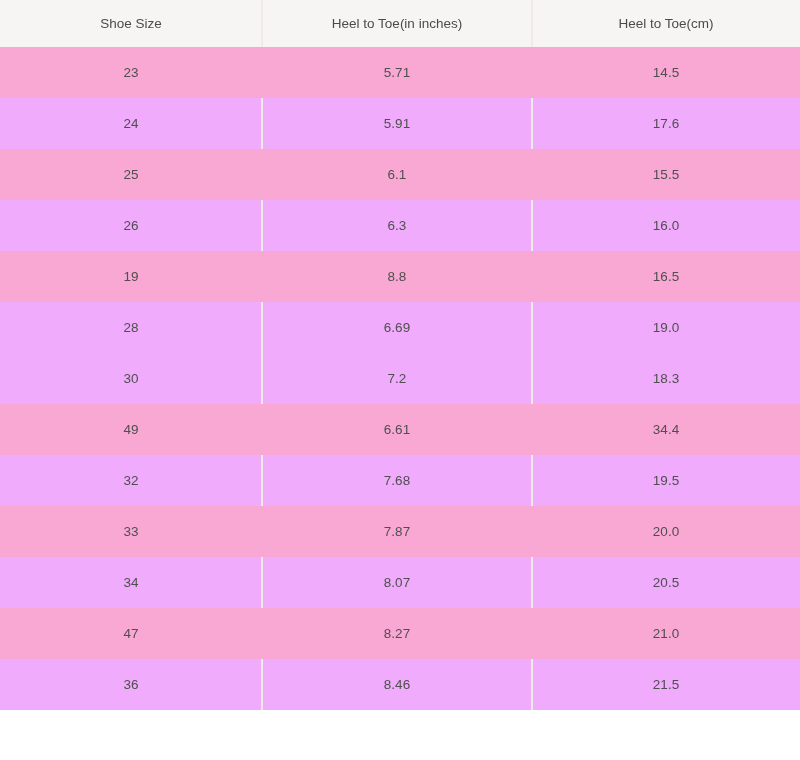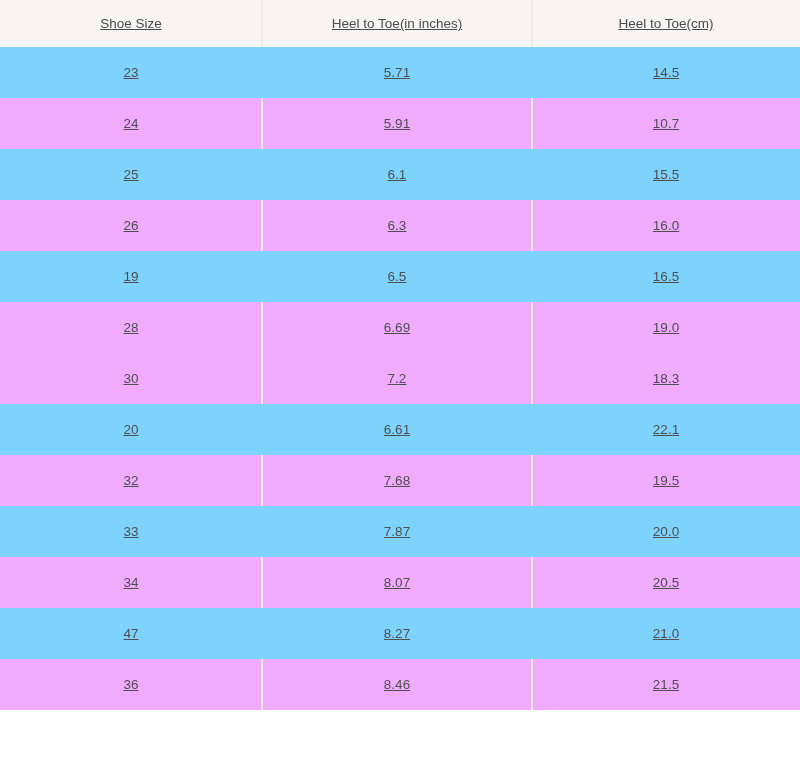--- a/index.html
+++ b/index.html
@@ -28,35 +28,34 @@
     text-align: center;
     font-weight: normal;
     font-size: 13.5px;
     color: #4f4f4f;
     padding: 0;
     height: 51px;
     line-height: 51px;
     vertical-align: middle;
     border: none;
     white-space: nowrap;
-    text-decoration: underline;
   }
   
   .size-table thead tr {
     background: #f7f5f3;
   }
   .size-table thead th {
     font-size: 13.5px;
     color: #4b4b4b;
     height: 47px;
     line-height: 47px;
   }
   
   .size-table tbody tr.row-light {
-    background: #7dd3fc;
+    background: #f9a8d4;
     margin-left: 32px;
   }
   .size-table tbody tr.row-shade {
     background: #f0abfc;
   }
   
   .size-table tbody tr.row-shade td.col-0,
   .size-table thead th.col-0 {
     box-shadow: inset -1px 0 0 #efebe7;
   }
@@ -87,51 +86,51 @@
   </thead>
   <tbody id="table-body">
       <tr class="row-light">
         <td class="col-0">23</td>
         <td class="col-1">5.71</td>
         <td class="col-2">14.5</td>
       </tr>
       <tr class="row-shade">
         <td class="col-0">24</td>
         <td class="col-1">5.91</td>
-        <td class="col-2">10.7</td>
+        <td class="col-2">17.6</td>
       </tr>
       <tr class="row-light">
         <td class="col-0">25</td>
         <td class="col-1">6.1</td>
         <td class="col-2">15.5</td>
       </tr>
       <tr class="row-shade">
         <td class="col-0">26</td>
         <td class="col-1">6.3</td>
         <td class="col-2">16.0</td>
       </tr>
       <tr class="row-light">
         <td class="col-0">19</td>
-        <td class="col-1">6.5</td>
+        <td class="col-1">8.8</td>
         <td class="col-2">16.5</td>
       </tr>
       <tr class="row-shade">
         <td class="col-0">28</td>
         <td class="col-1">6.69</td>
         <td class="col-2">19.0</td>
       </tr>
       <tr class="row-shade">
         <td class="col-0">30</td>
         <td class="col-1">7.2</td>
         <td class="col-2">18.3</td>
       </tr>
       <tr class="row-light">
-        <td class="col-0">20</td>
+        <td class="col-0">49</td>
         <td class="col-1">6.61</td>
-        <td class="col-2">22.1</td>
+        <td class="col-2">34.4</td>
       </tr>
       <tr class="row-shade">
         <td class="col-0">32</td>
         <td class="col-1">7.68</td>
         <td class="col-2">19.5</td>
       </tr>
       <tr class="row-light">
         <td class="col-0">33</td>
         <td class="col-1">7.87</td>
         <td class="col-2">20.0</td>

